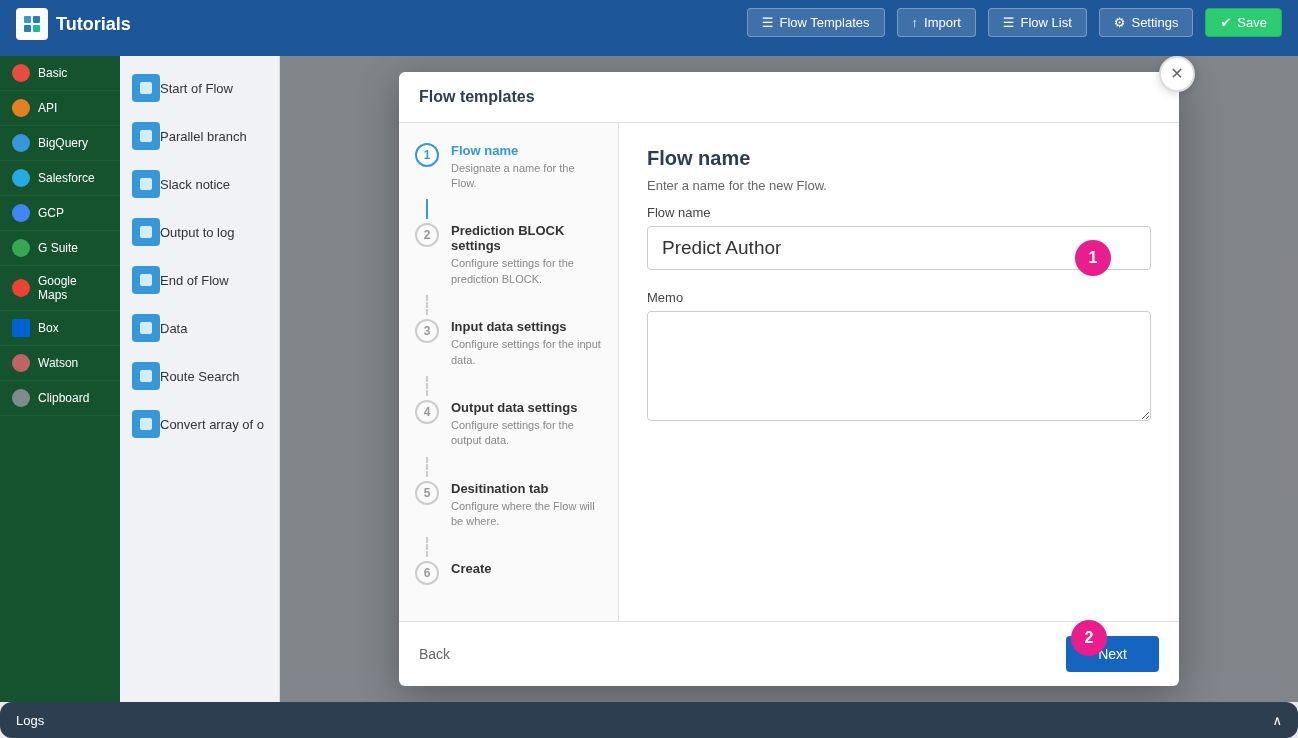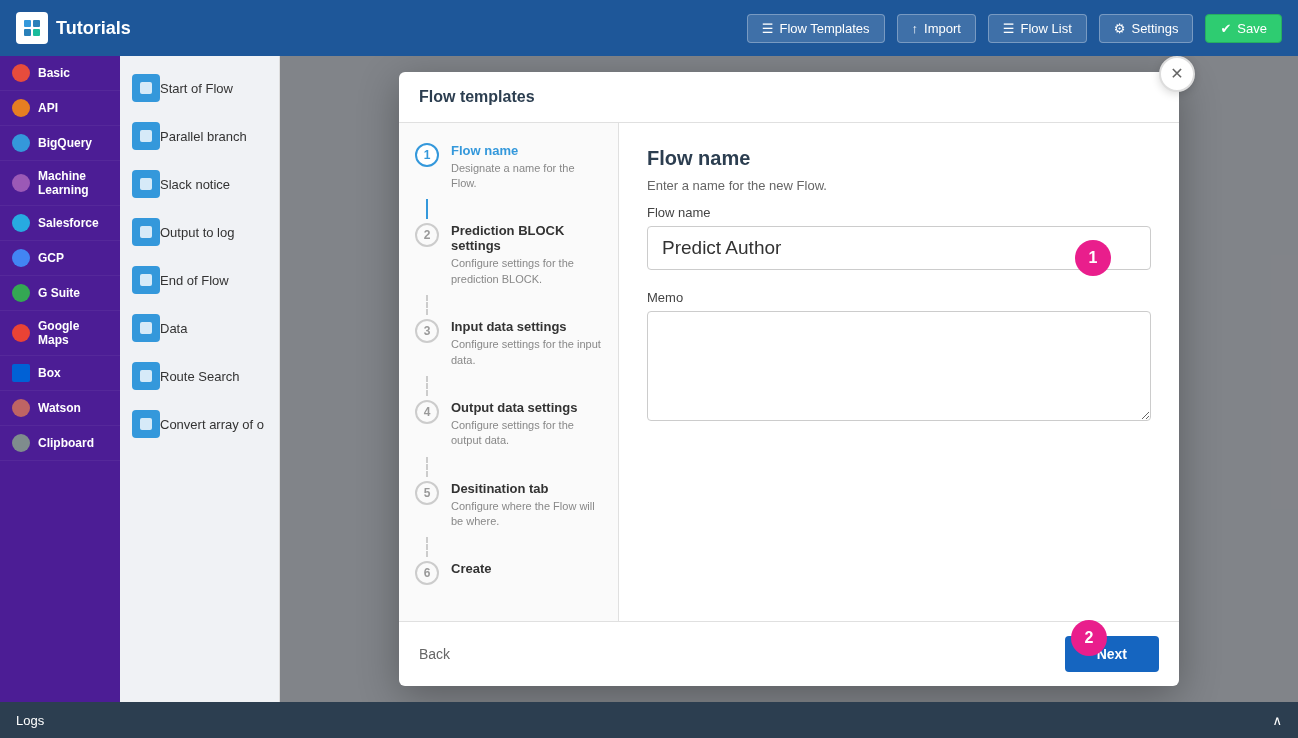--- a/index.html
+++ b/index.html
@@ -3,22 +3,22 @@
   <meta charset="utf-8">
   <style>
     * { box-sizing: border-box; margin: 0; padding: 0; }
     body { font-family: -apple-system, BlinkMacSystemFont, 'Segoe UI', sans-serif; background: #e8eaf0; width: 1298px; height: 738px; overflow: hidden; position: relative; }
 
     
     .top-nav {
       background: #1e5799;
       height: 56px;
       display: flex;
-      align-items: center;
-      padding: 16px 16px;
+      align-items: flex-start;
+      padding: 8px 16px;
       gap: 12px;
       position: relative;
       z-index: 1;
     }
     .top-nav-logo {
       display: flex;
       align-items: center;
       gap: 8px;
       color: white;
       font-size: 18px;
@@ -53,26 +53,25 @@
 
     
     .main-area {
       display: flex;
       height: calc(738px - 56px - 36px);
     }
 
     
     .sidebar {
       width: 120px;
-      background: #4c1d95;
+      background: #14532d;
       color: white;
       display: flex;
       flex-direction: column;
       overflow-y: auto;
-      font-weight: bold;
     }
     .sidebar-item {
       padding: 8px 12px;
       font-size: 12px;
       cursor: pointer;
       display: flex;
       align-items: center;
       gap: 8px;
       border-bottom: 1px solid rgba(255,255,255,0.05);
     }
@@ -297,21 +296,21 @@
       text-align: right;
     }
     .btn-next {
       background: #1565c0;
       color: white;
       border: none;
       padding: 10px 32px;
       border-radius: 4px;
       font-size: 14px;
       cursor: pointer;
-      font-weight: bold;
+      font-weight: normal;
     }
 
     
     .badge-1 {
       position: absolute;
       width: 36px;
       height: 36px;
       border-radius: 50%;
       background: #e91e8c;
       color: white;
@@ -344,20 +343,21 @@
 
     
     .log-bar {
       height: 36px;
       background: #2c3e50;
       color: white;
       display: flex;
       align-items: center;
       padding: 0 16px;
       font-size: 13px;
+      border-radius: 12px;
     }
     .log-bar-toggle {
       margin-left: auto;
       cursor: pointer;
     }
   </style>
 </head>
 <body>
 
 <div class="top-nav">
@@ -403,24 +403,20 @@
     </div>
     <div class="sidebar-item">
       <div class="sidebar-icon" style="background:#e67e22;"></div>
       <span>API</span>
     </div>
     <div class="sidebar-item">
       <div class="sidebar-icon" style="background:#3498db;"></div>
       <span>BigQuery</span>
     </div>
     <div class="sidebar-item">
-      <div class="sidebar-icon" style="background:#9b59b6;"></div>
-      <span>Machine Learning</span>
-    </div>
-    <div class="sidebar-item">
       <div class="sidebar-icon" style="background:#27aae1;"></div>
       <span>Salesforce</span>
     </div>
     <div class="sidebar-item">
       <div class="sidebar-icon" style="background:#4285f4;"></div>
       <span>GCP</span>
     </div>
     <div class="sidebar-item">
       <div class="sidebar-icon" style="background:#34a853;"></div>
       <span>G Suite</span>

